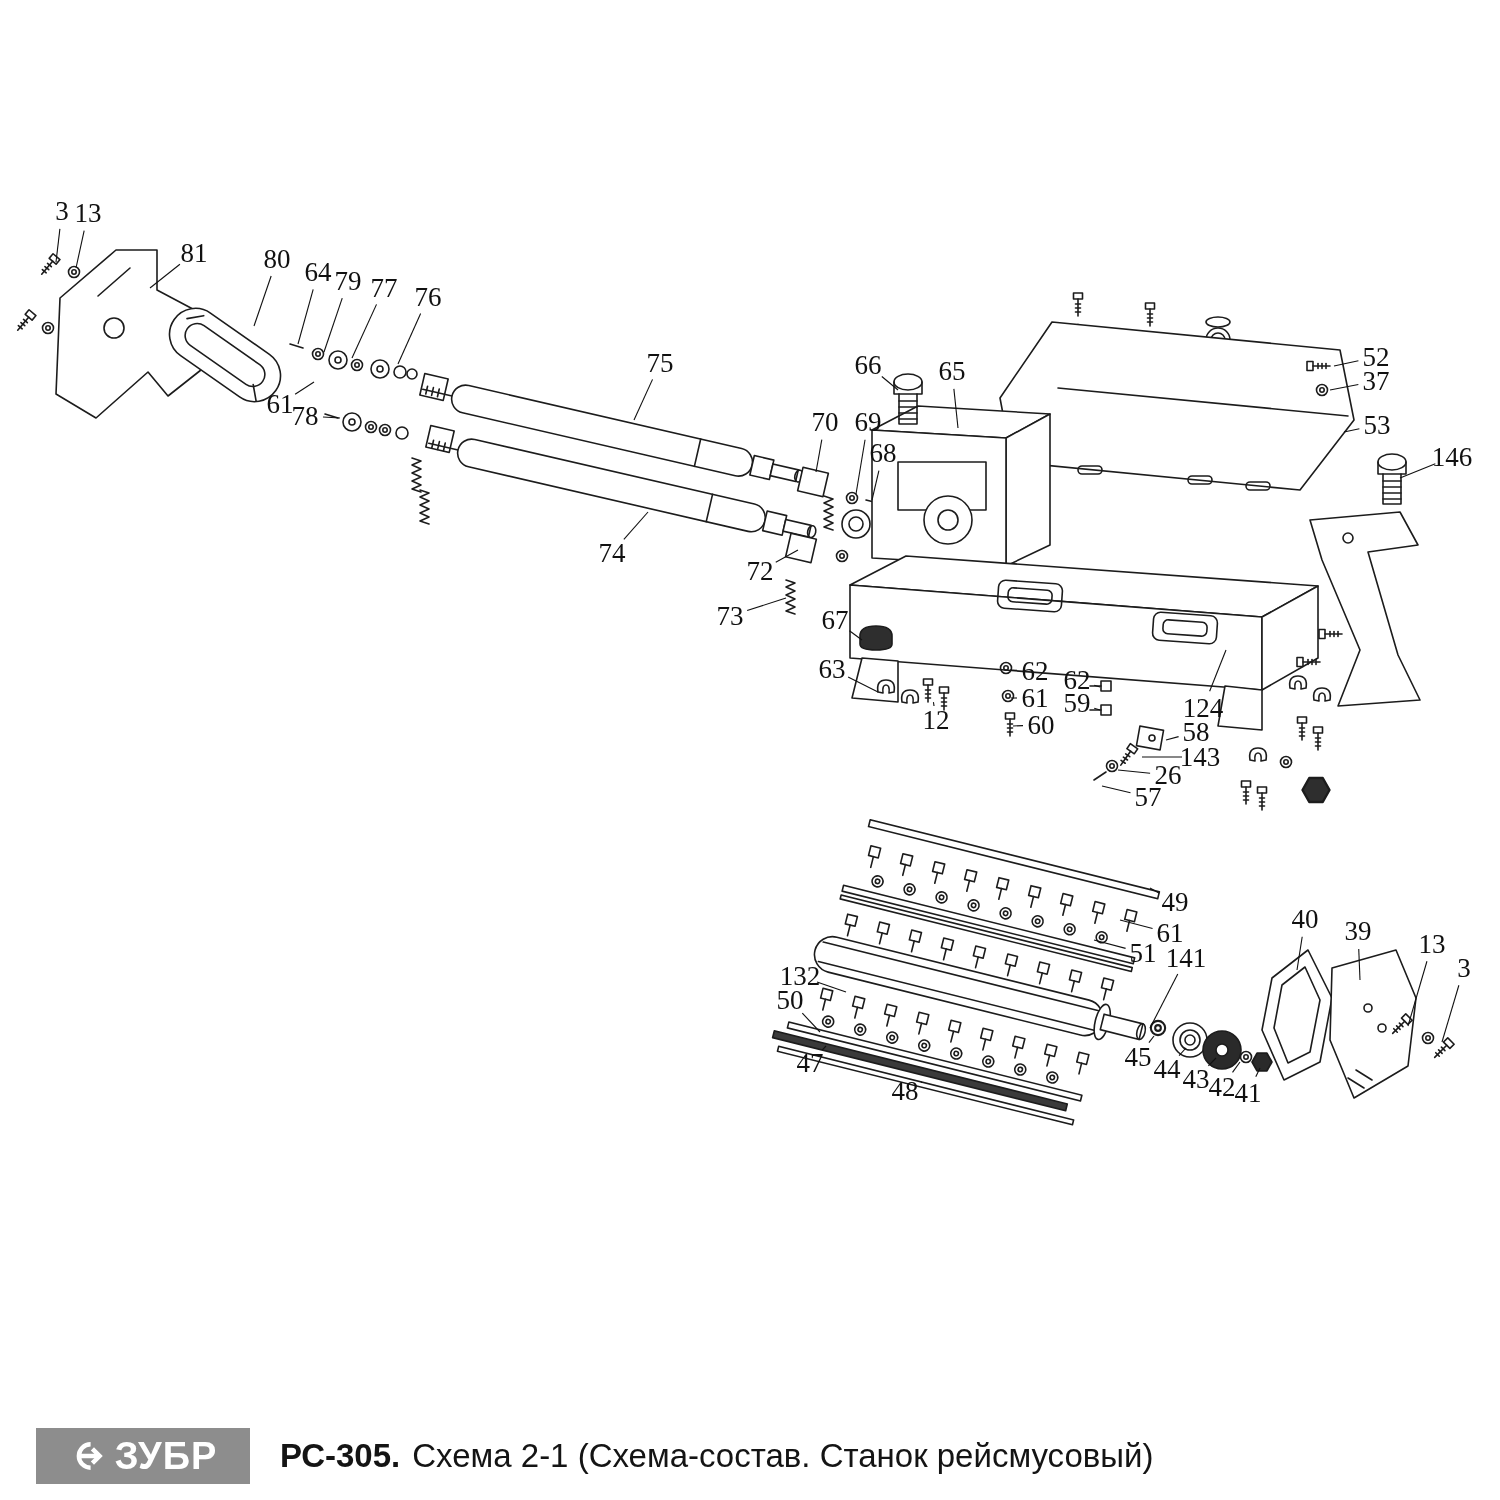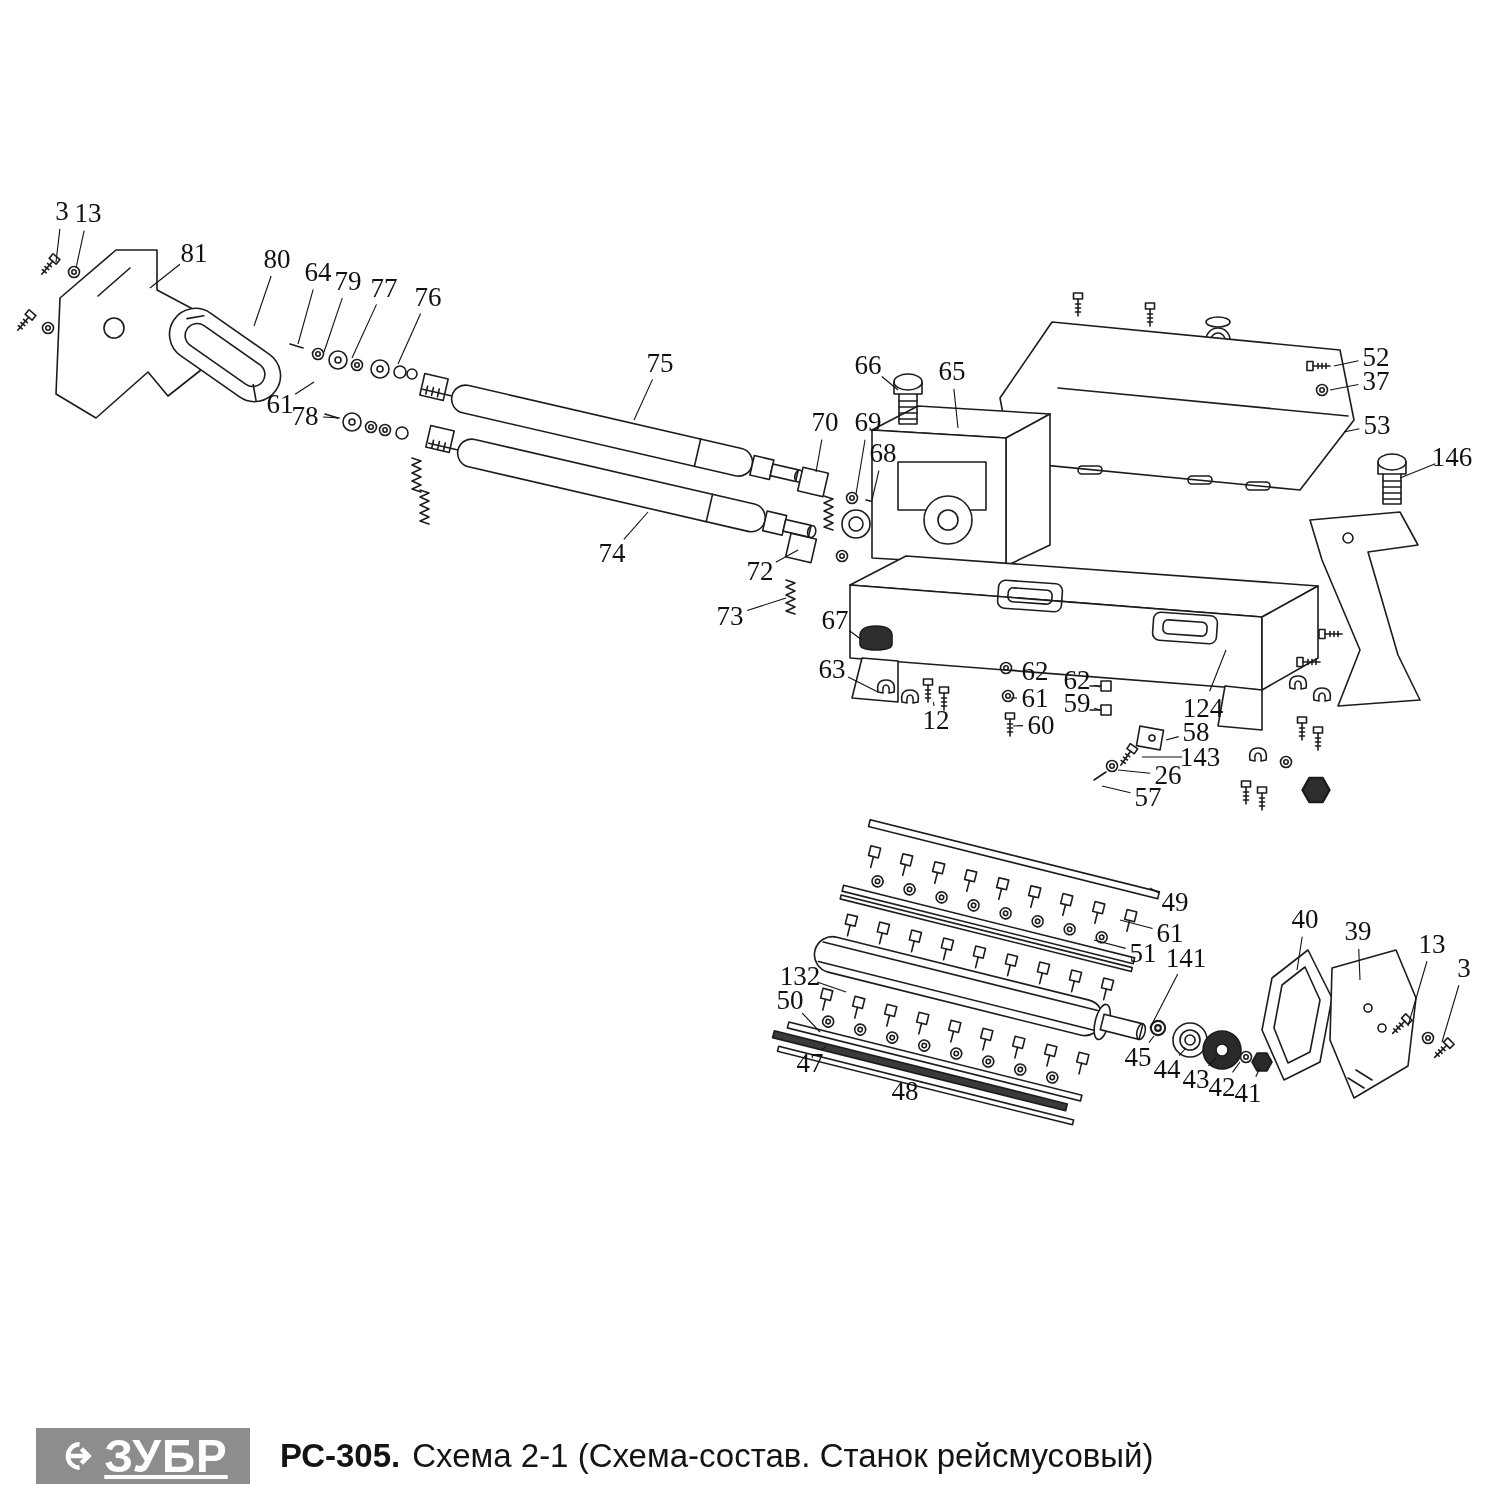--- a/index.html
+++ b/index.html
@@ -20,21 +20,21 @@
   .footer {
     position:absolute; left:36px; right:36px; bottom:16px; height:56px;
     display:flex; align-items:center; gap:30px;
   }
   .logo-box {
     width:214px; height:56px; background:var(--logo-bg,#8d8d8d);
     display:flex; align-items:center; justify-content:center; gap:10px;
     flex:0 0 auto;
   }
   .logo-icon { width:36px; height:36px; }
-  .brand { color:var(--logo-fg,#ffffff); font-weight:bold; font-size:46px; letter-spacing:1px;text-decoration:underline; }
+  .brand { color:var(--logo-fg,#ffffff); font-weight:bold; font-size:38px; letter-spacing:1px; }
   .caption { display:flex; align-items:center; gap:12px; font-size:33px; color:#141414; white-space:nowrap; }
   .model { font-weight:bold; }
 </style>
 </head>
 <body>
 
 <div class="stage">
 
   <svg id="drawing" width="1500" height="1500" viewBox="0 0 1500 1500">
     <defs>

